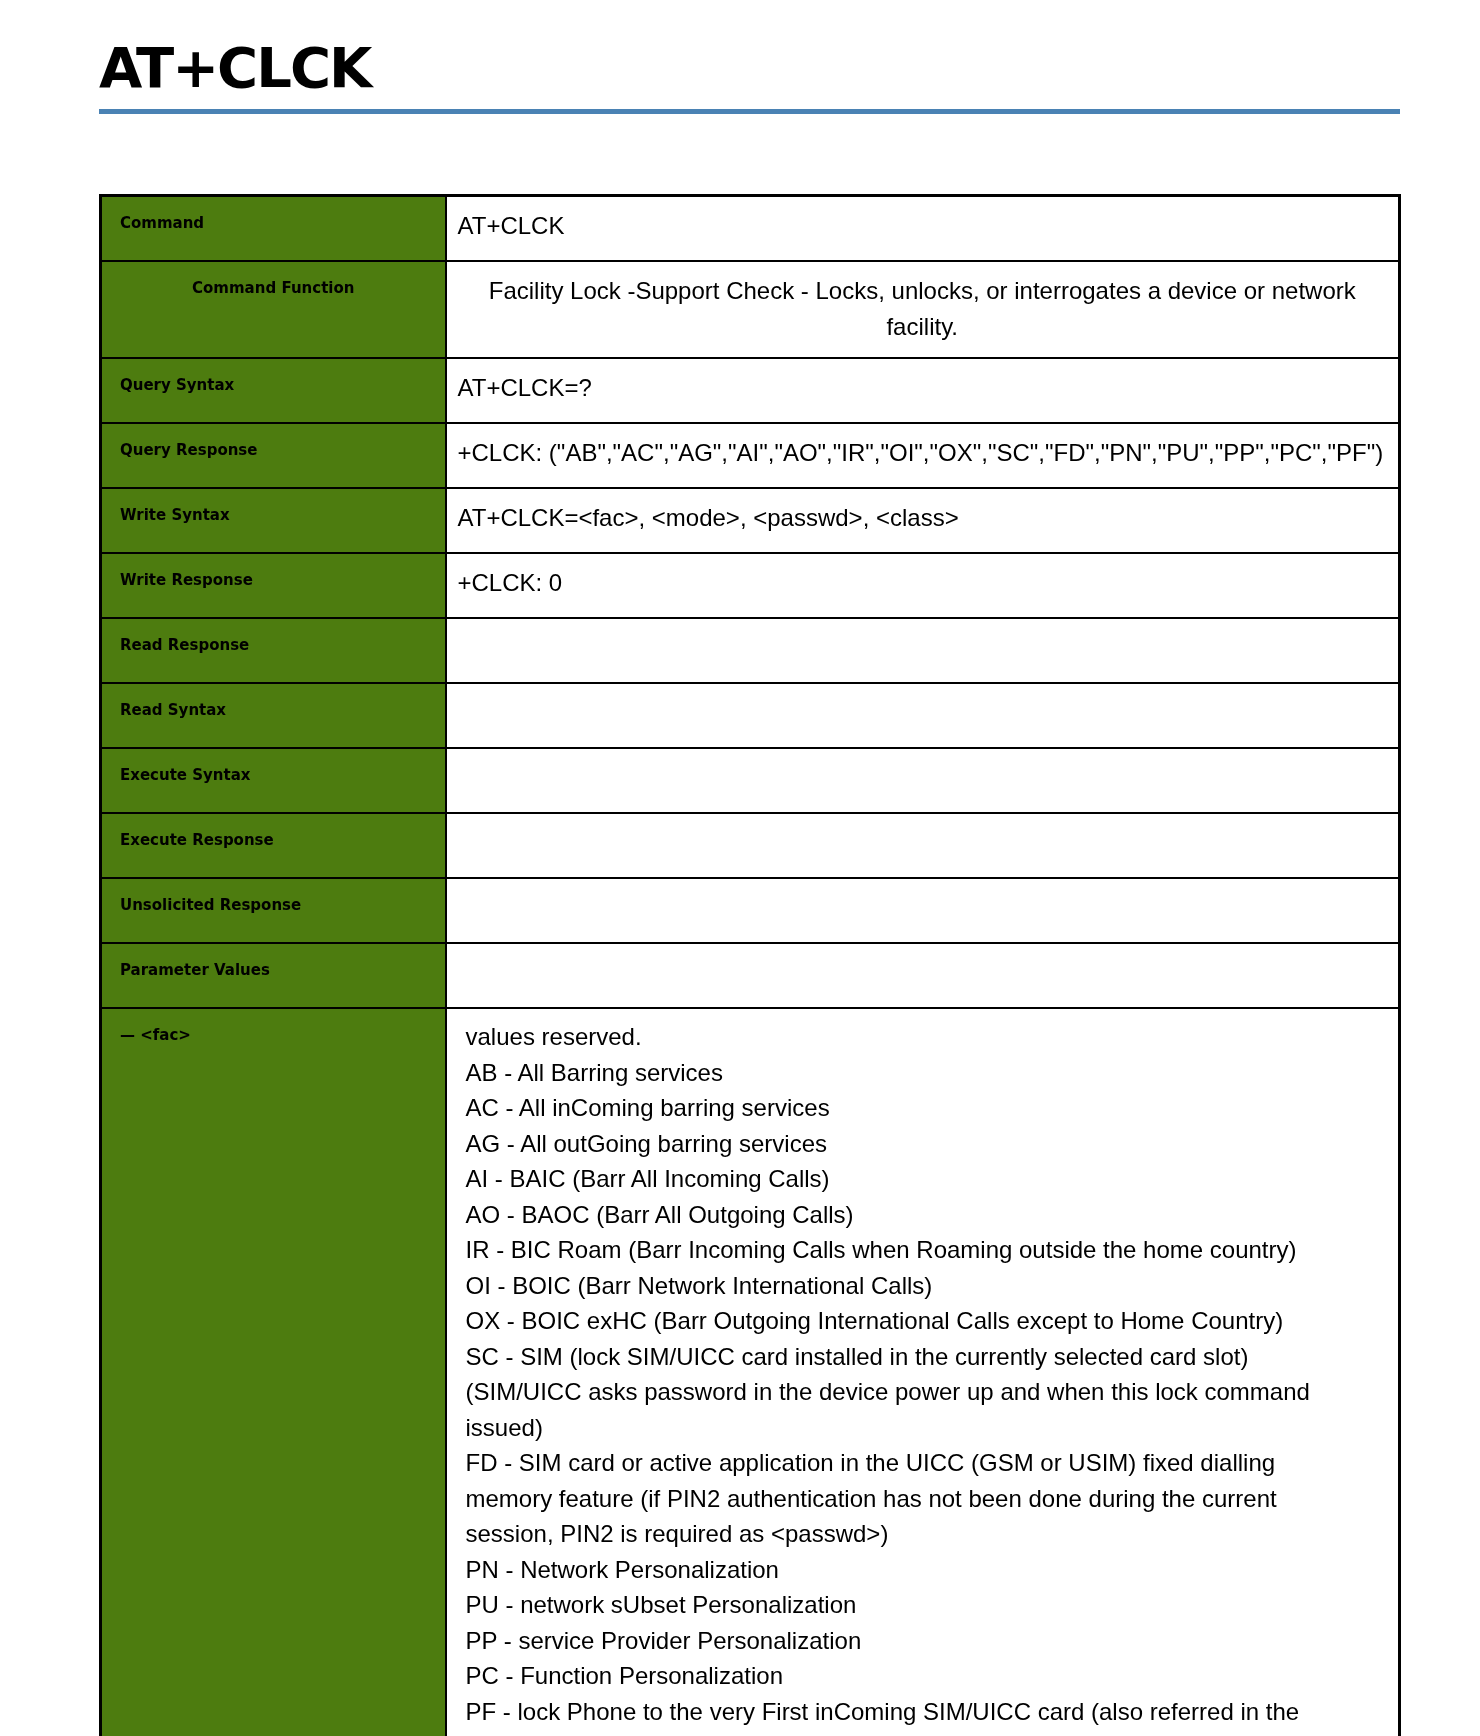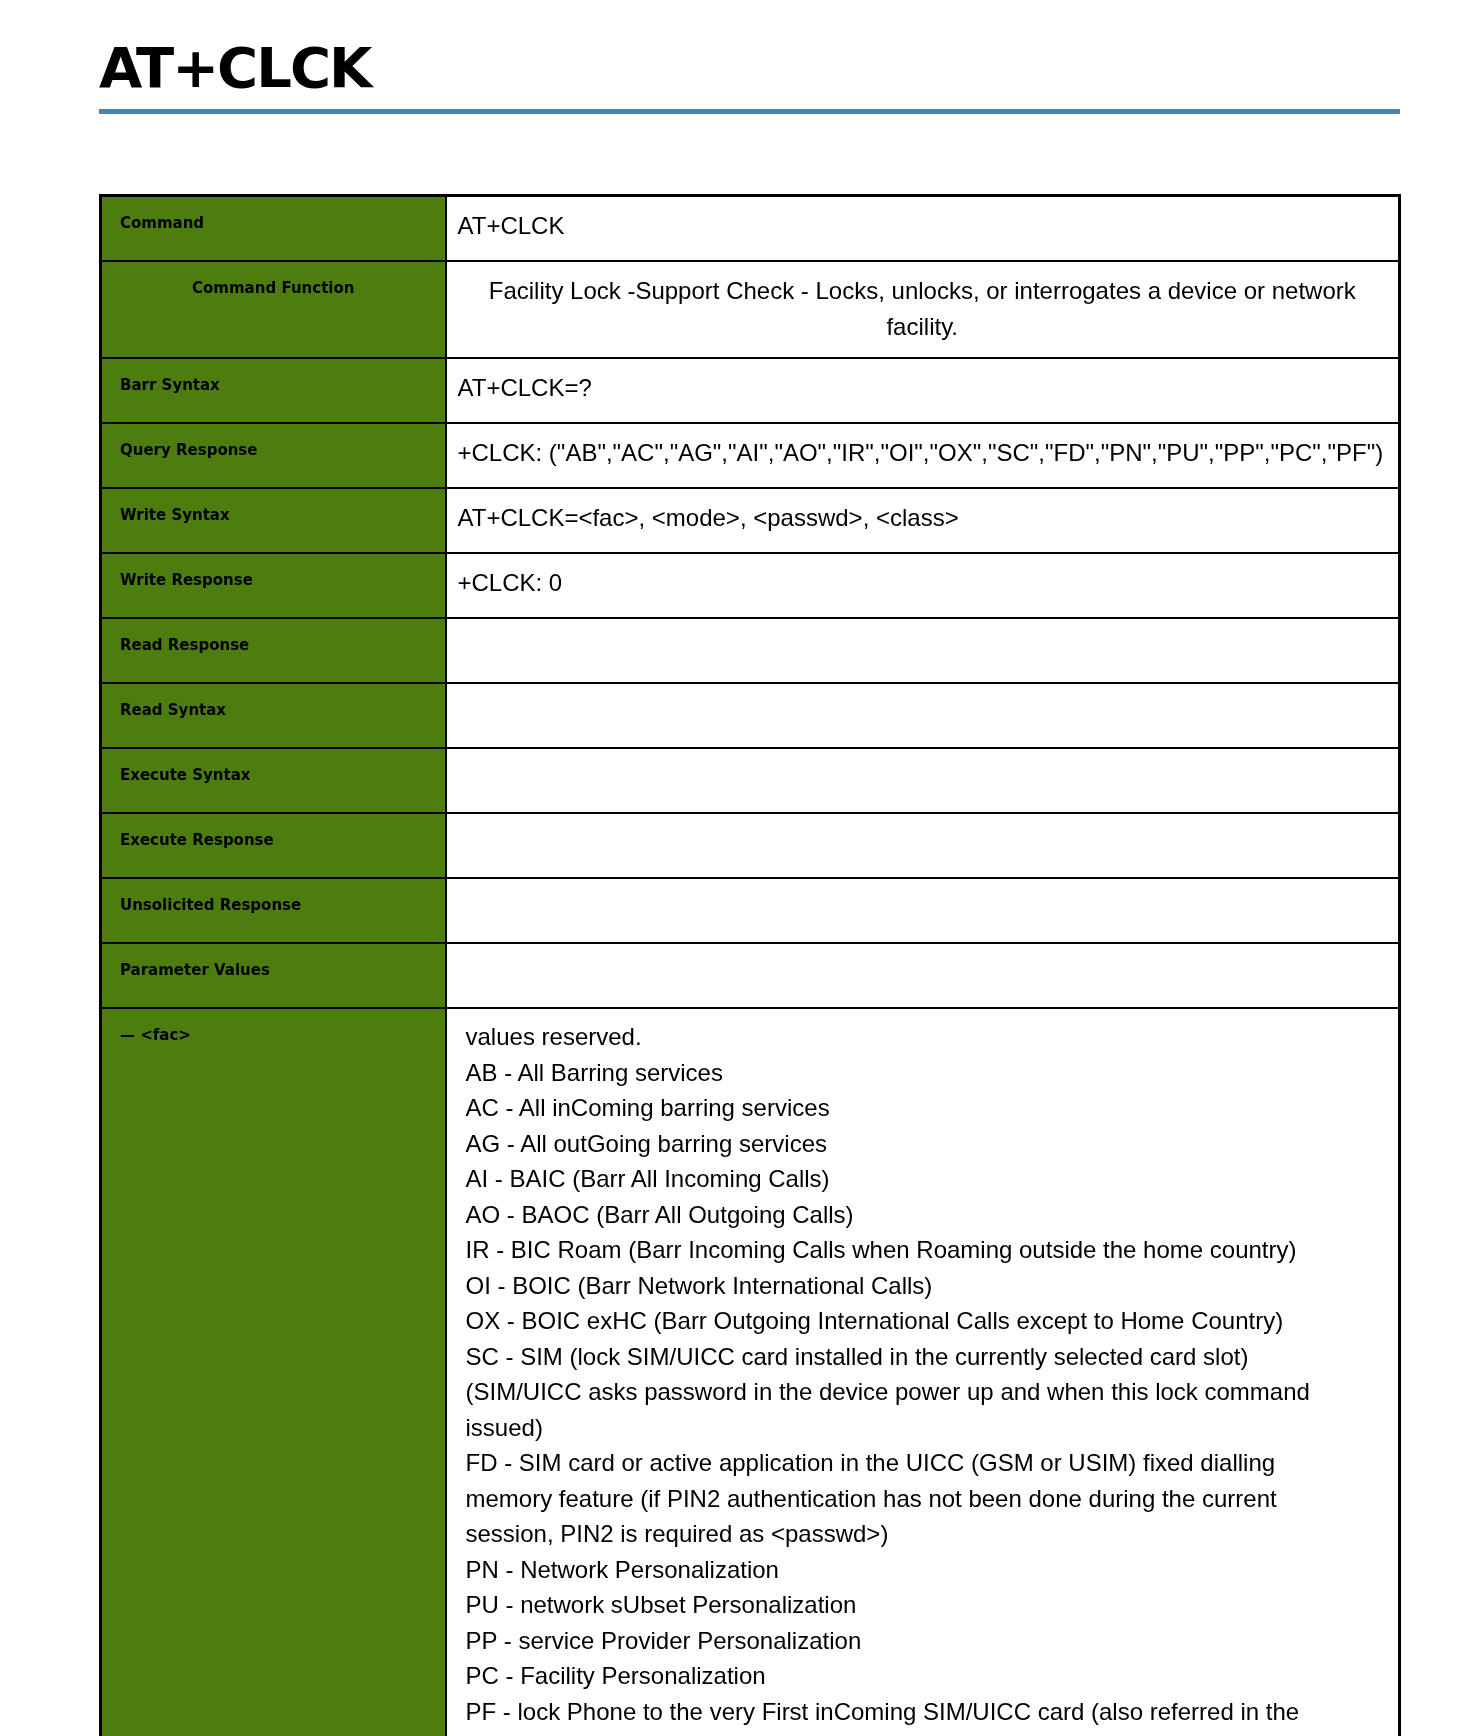--- a/index.html
+++ b/index.html
@@ -28,21 +28,21 @@
   <tbody>
     <tr class="r1">
       <td class="label">Command</td>
       <td class="value">AT+CLCK</td>
     </tr>
     <tr class="r2">
       <td class="label">Command Function</td>
       <td class="value">Facility Lock -Support Check - Locks, unlocks, or interrogates a device or network facility.</td>
     </tr>
     <tr class="std">
-      <td class="label">Barr Syntax</td>
+      <td class="label">Query Syntax</td>
       <td class="value">AT+CLCK=?</td>
     </tr>
     <tr class="std">
       <td class="label">Query Response</td>
       <td class="value">+CLCK: ("AB","AC","AG","AI","AO","IR","OI","OX","SC","FD","PN","PU","PP","PC","PF")</td>
     </tr>
     <tr class="std">
       <td class="label">Write Syntax</td>
       <td class="value">AT+CLCK=&lt;fac&gt;, &lt;mode&gt;, &lt;passwd&gt;, &lt;class&gt;</td>
     </tr>
@@ -88,20 +88,20 @@
         <span class="line">OX - BOIC exHC (Barr Outgoing International Calls except to Home Country)</span>
         <span class="line">SC - SIM (lock SIM/UICC card installed in the currently selected card slot)</span>
         <span class="line">(SIM/UICC asks password in the device power up and when this lock command</span>
         <span class="line">issued)</span>
         <span class="line">FD - SIM card or active application in the UICC (GSM or USIM) fixed dialling</span>
         <span class="line">memory feature (if PIN2 authentication has not been done during the current</span>
         <span class="line">session, PIN2 is required as &lt;passwd&gt;)</span>
         <span class="line">PN - Network Personalization</span>
         <span class="line">PU - network sUbset Personalization</span>
         <span class="line">PP - service Provider Personalization</span>
-        <span class="line">PC - Facility Personalization</span>
+        <span class="line">PC - Function Personalization</span>
         <span class="line">PF - lock Phone to the very First inComing SIM/UICC card (also referred in the</span>
         <span class="line">present document as PH-FSIM) (MT asks password when other than the first</span>
 
       </td>
     </tr>
   </tbody>
 </table>
 
 </body></html>

